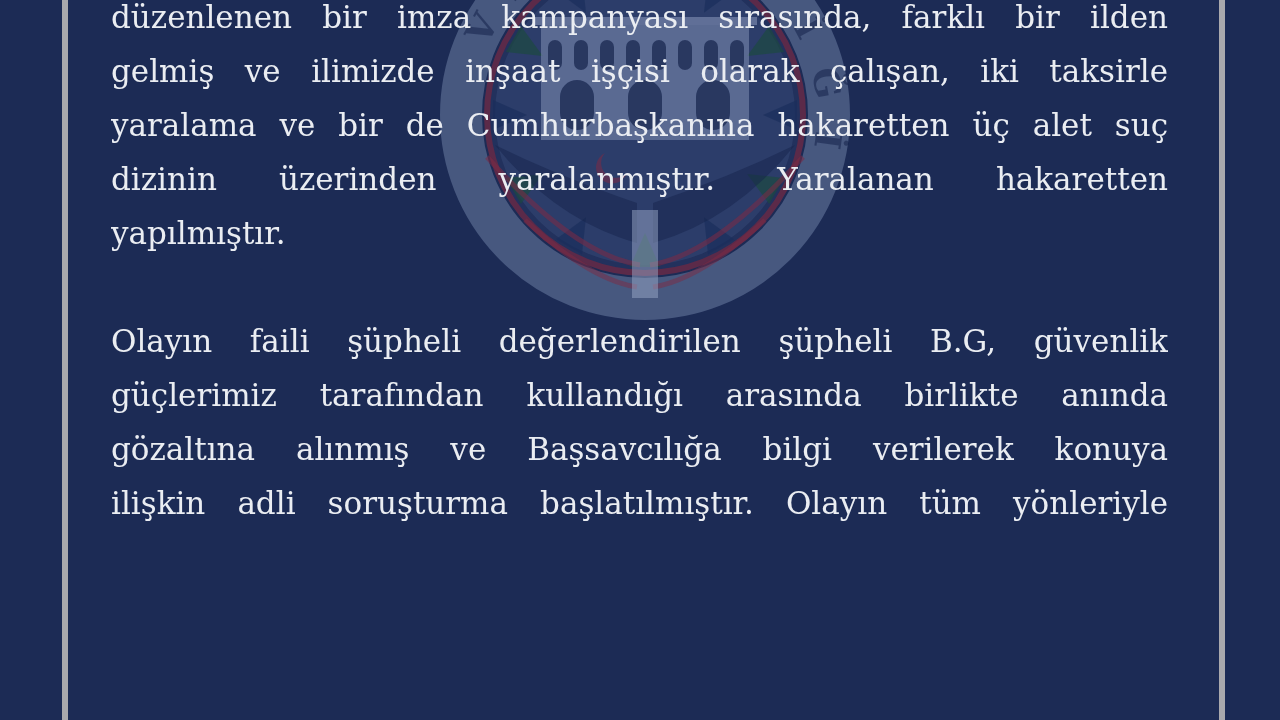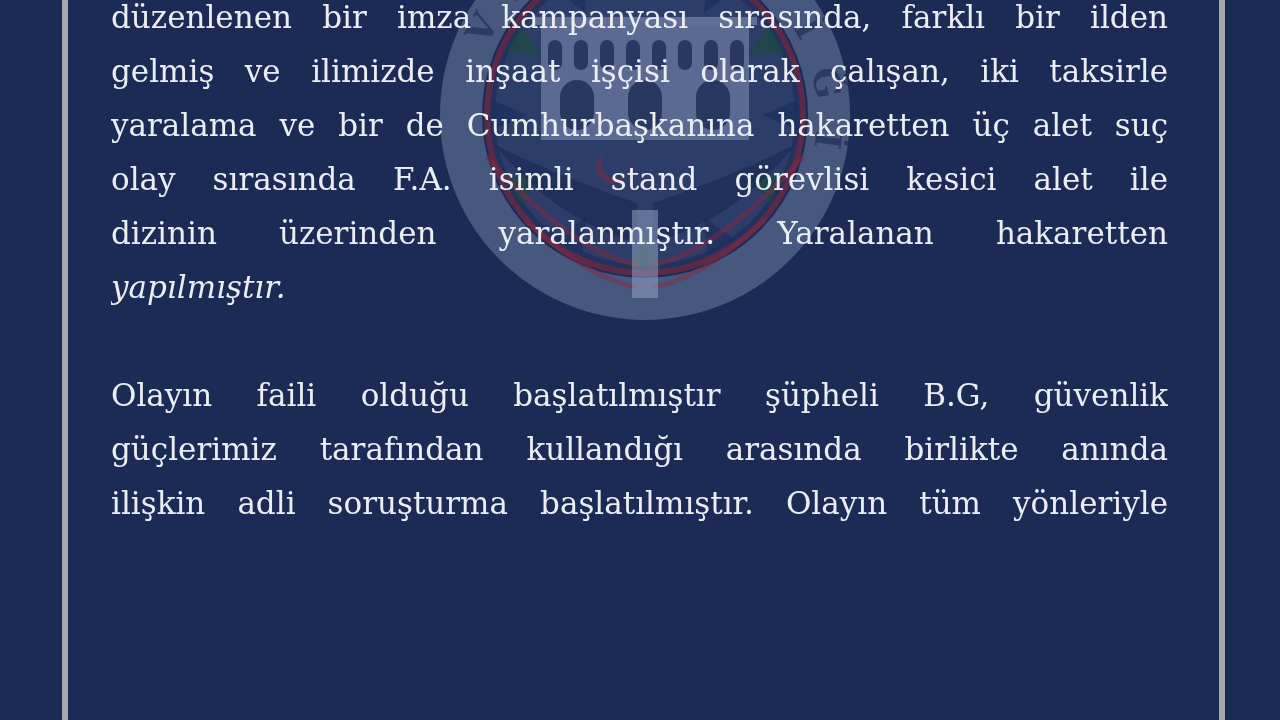--- a/index.html
+++ b/index.html
@@ -23,21 +23,21 @@
     color:var(--text,#eaedf2);
     font-size:31px;line-height:54px;
     z-index:2;
   }
   .para + .para{margin-top:54px;}
   .line{
     height:54px;overflow:hidden;
     text-align:justify;text-align-last:justify;
     white-space:normal;
   }
-  .line.last{text-align-last:left;font-style:italic;}
+  .line.last{text-align-last:left;}
 </style>
 </head>
 <body style="--bg: #1c2b55; --text: #eaedf2; --frame: #a9a9ad;">
 
 <svg class="emblem" viewBox="-210 -210 420 420" xmlns="http://www.w3.org/2000/svg">
 
   <circle cx="0" cy="0" r="184" fill="none" stroke="#8295bb" stroke-width="42" opacity="0.42"></circle>
 
   <g font-family="DejaVu Serif, serif" font-size="36" font-weight="bold" fill="#15234c" opacity="0.55" text-anchor="middle">
     <text transform="rotate(-62) translate(0,-172)">V</text>
@@ -99,22 +99,22 @@
 </svg>
 
 <div class="frame-line left"></div>
 <div class="frame-line right"></div>
 
 <div class="statement">
     <div class="para">
       <div class="line">düzenlenen bir imza kampanyası sırasında, farklı bir ilden</div>
       <div class="line">gelmiş ve ilimizde inşaat işçisi olarak çalışan, iki taksirle</div>
       <div class="line">yaralama ve bir de Cumhurbaşkanına hakaretten üç alet suç</div>
-      <div class="line">olay sırasında F.A. isimli stand görevlisi kesici alet ile</div>
       <div class="line">dizinin üzerinden yaralanmıştır. Yaralanan hakaretten</div>
       <div class="line last">yapılmıştır.</div>
     </div>
     <div class="para">
-      <div class="line">Olayın faili olduğu başlatılmıştır şüpheli B.G, güvenlik</div>
+      <div class="line">Olayın faili şüpheli değerlendirilen şüpheli B.G, güvenlik</div>
       <div class="line">güçlerimiz tarafından kullandığı arasında birlikte anında</div>
+      <div class="line">gözaltına alınmış ve Başsavcılığa bilgi verilerek konuya</div>
       <div class="line">ilişkin adli soruşturma başlatılmıştır. Olayın tüm yönleriyle</div>
     </div>
   </div>
 
 </body></html>

